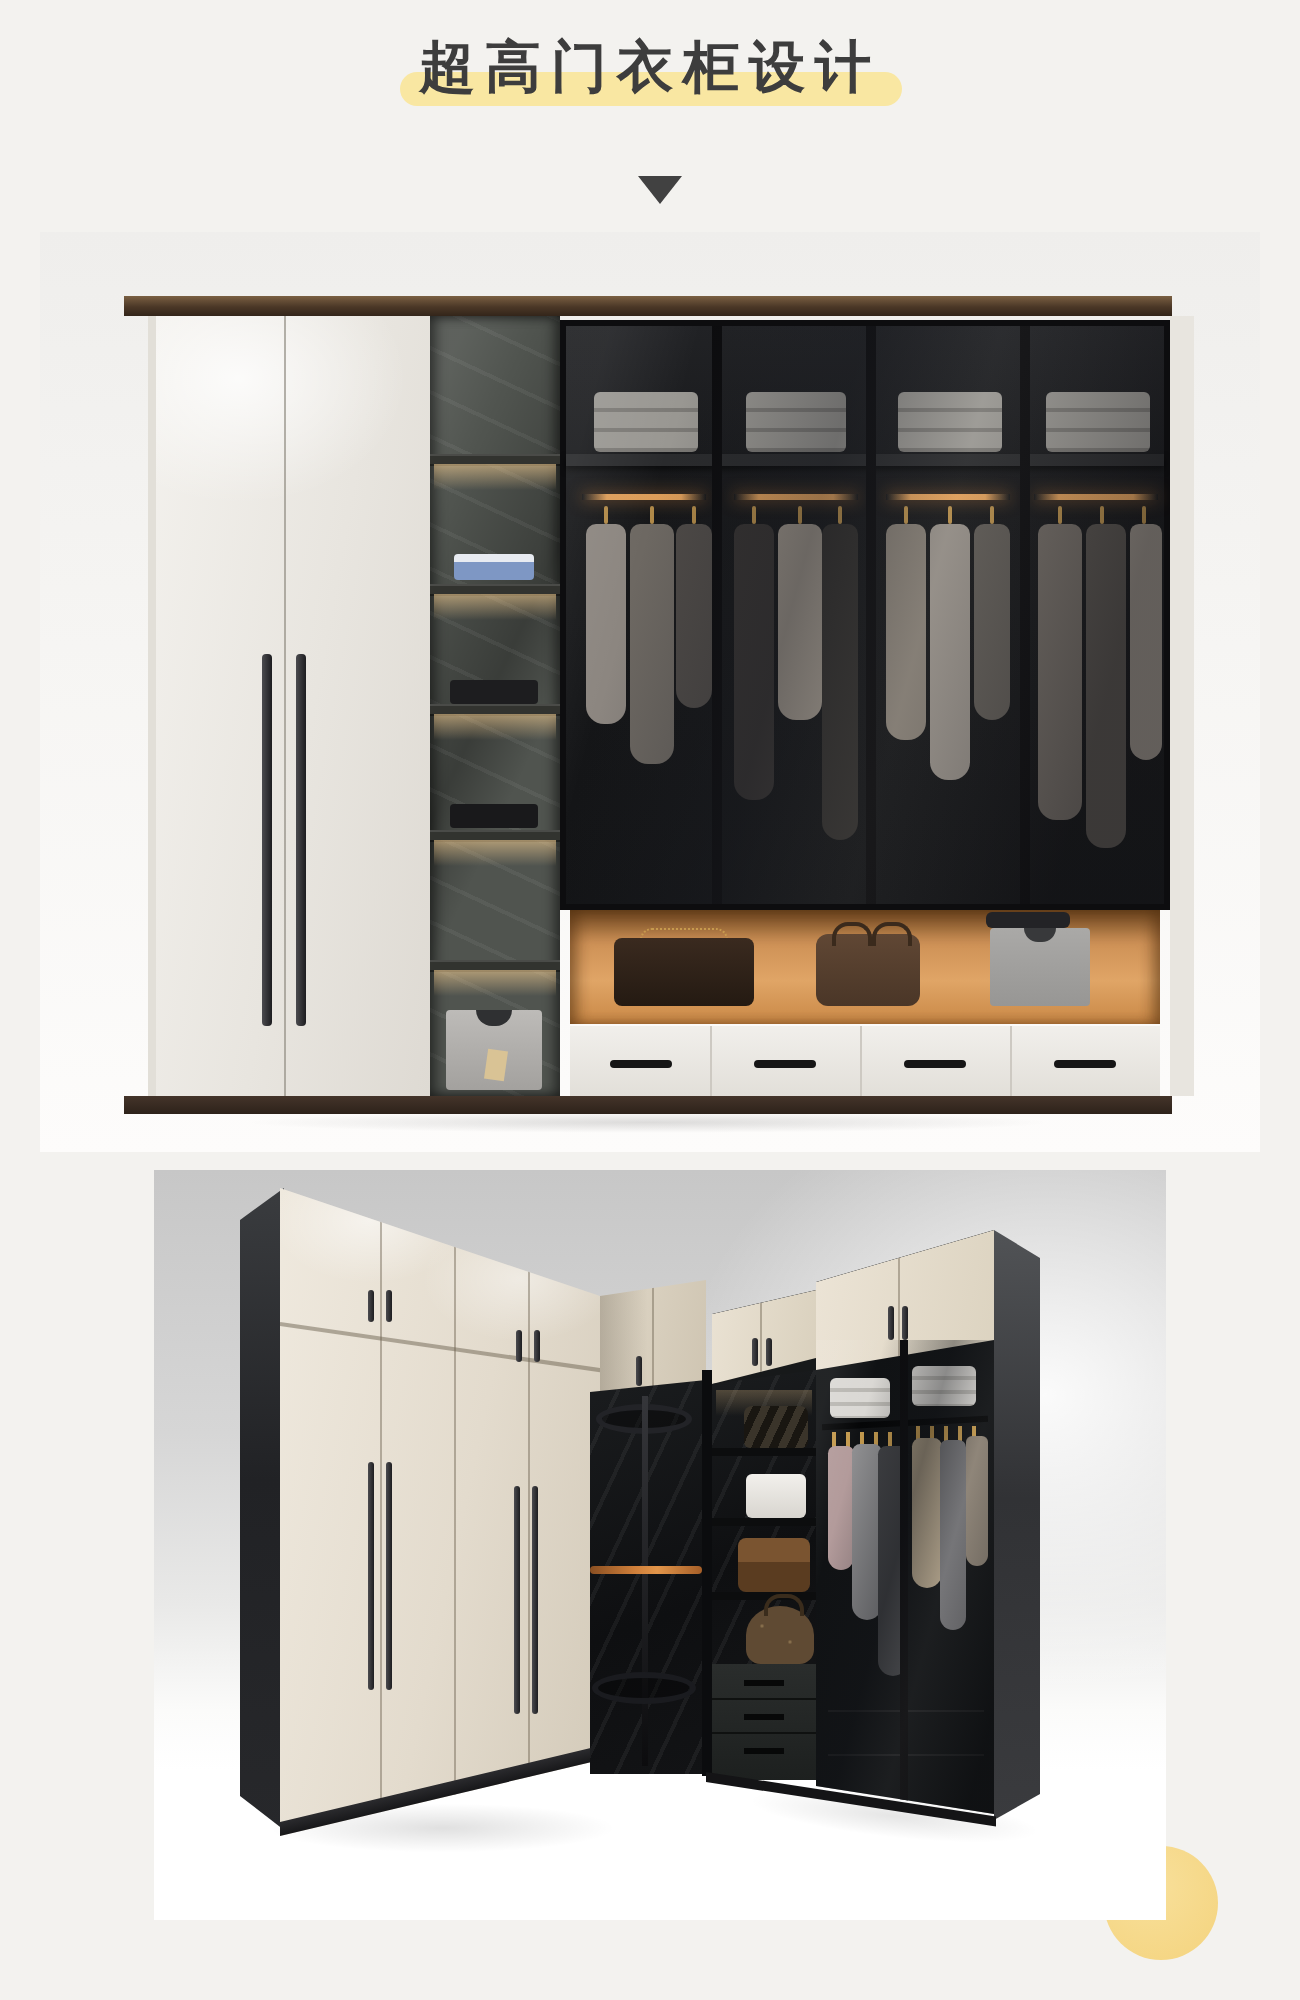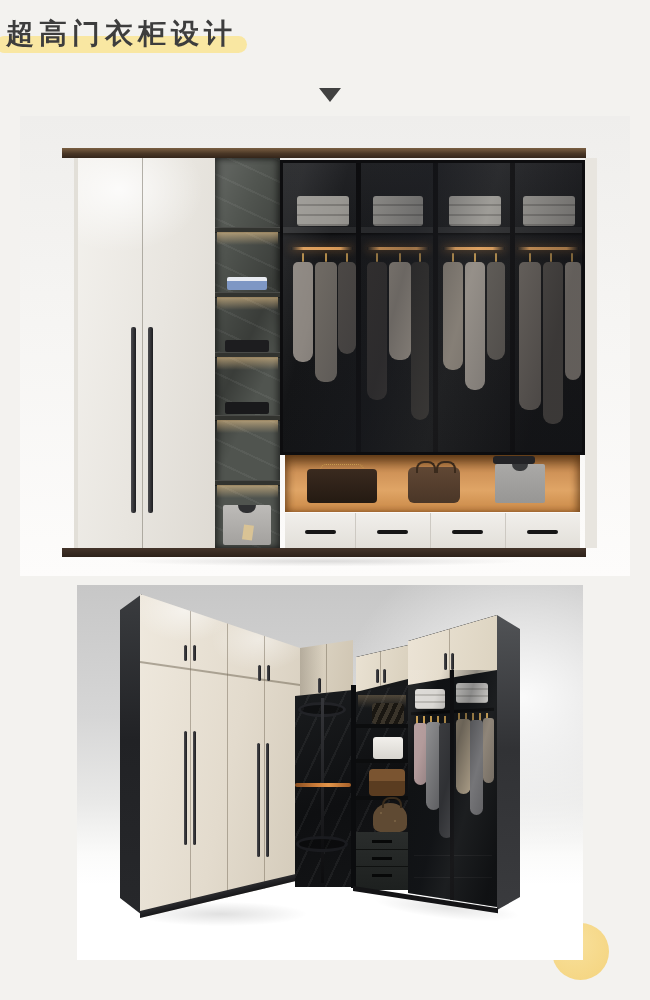--- a/index.html
+++ b/index.html
@@ -3,21 +3,21 @@
 <meta charset="utf-8">
 <style>
   html,body{margin:0;padding:0;}
   body{
     width:650px;height:1000px;position:relative;overflow:hidden;
     background:#f3f2ef;
     font-family:"Liberation Sans","DejaVu Sans",sans-serif;
   }
   .abs{position:absolute;}
   
-  .header{position:absolute;left:0;top:14px;width:650px;}
+  .header{position:absolute;left:0;top:14px;width:650px;text-align:center;}
   .title-wrap{position:relative;display:inline-block;padding:0 6px;}
   .title-highlight{position:absolute;left:-4px;right:-4px;top:22px;height:17px;
     background:#f9e7a2;border-radius:9px;}
   h1.page-title{position:relative;margin:0;font-size:28px;font-weight:bold;
     color:#3d3d3d;letter-spacing:5px;line-height:1.4;}
   .down-triangle{position:absolute;left:319px;top:88px;width:0;height:0;
     border-left:11px solid transparent;border-right:11px solid transparent;
     border-top:14px solid #414141;}
   
   .photo{position:absolute;overflow:hidden;}

